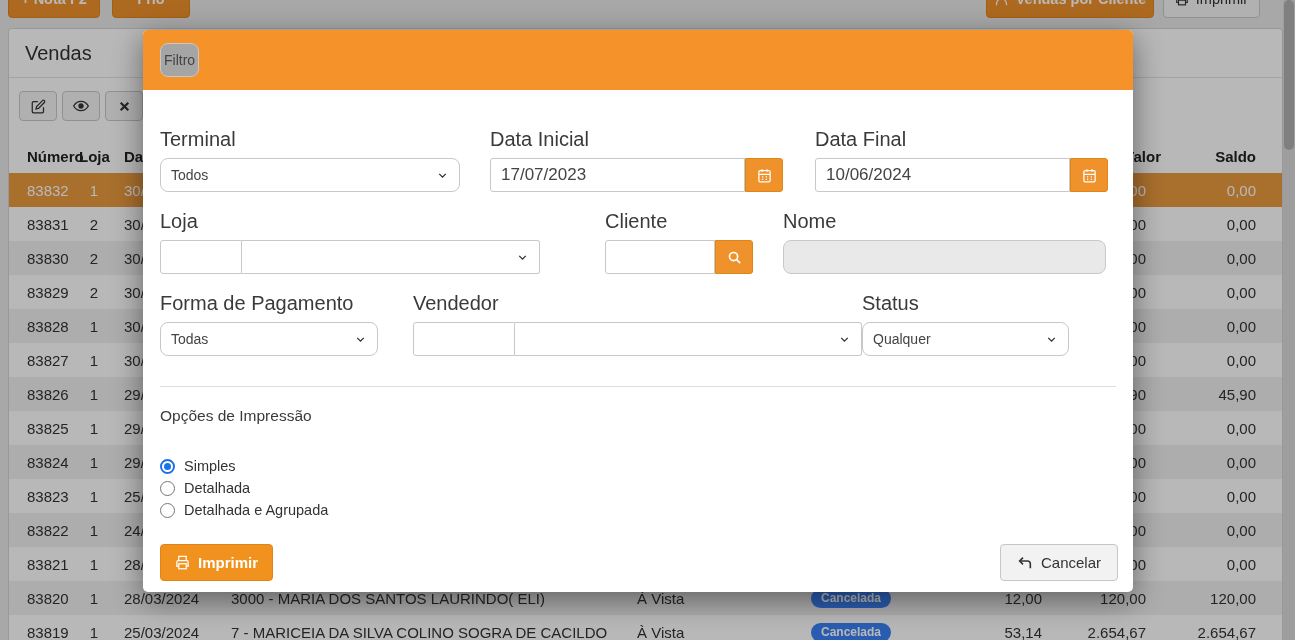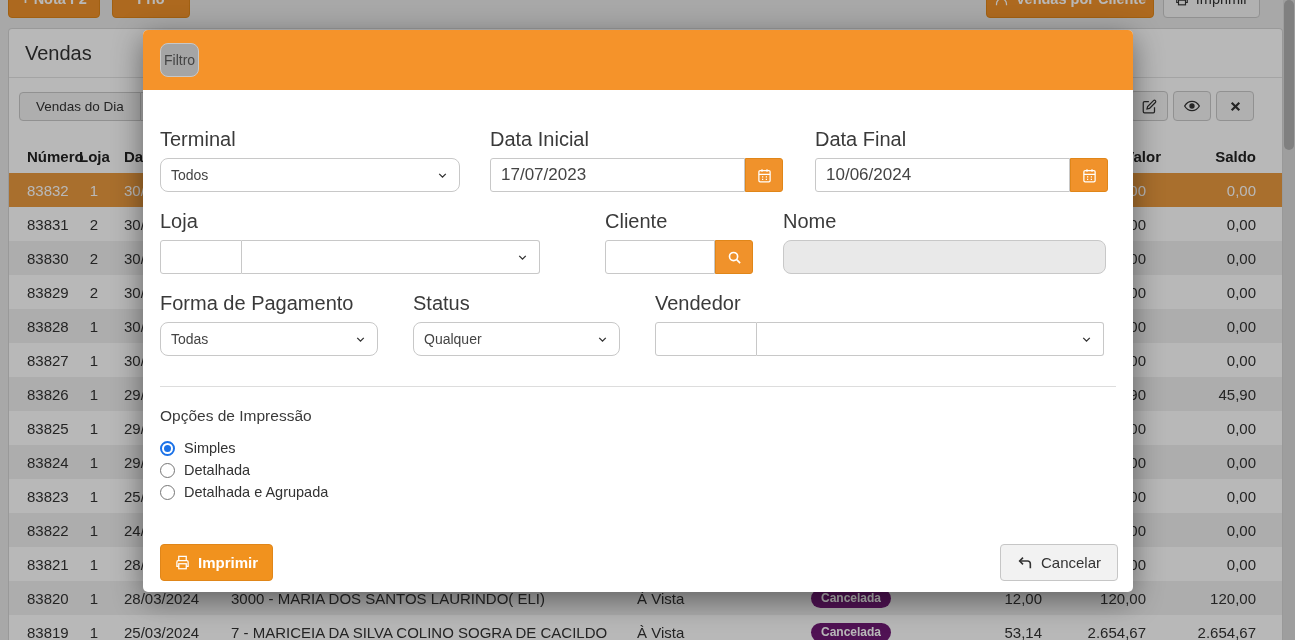--- a/index.html
+++ b/index.html
@@ -35,21 +35,21 @@
   .c-num   { padding-left:18px; }
   .c-loja  { text-align:center; }
   .c-data  { padding-left:15px; }
   .c-cli   { padding-left:10px; overflow:hidden; }
   .c-pag   { padding-left:6px; }
   .c-status{ text-align:center; }
   .c-qtd, .c-valor, .c-saldo { text-align:right; }
   .thead .c-valor { transform:translateX(15px); }
   .trow.dark { background:#f0f0f0; }
   .trow.selected { background:#eb9a3f; color:#fff; }
-  .badge { display:inline-block; background:#701a75; color:#fff; font-size:12px; font-weight:bold;
+  .badge { display:inline-block; background:#3b82f6; color:#fff; font-size:12px; font-weight:bold;
            padding:2.5px 10px; border-radius:10px; line-height:1.2; }
 
   .scrollbar { position:absolute; right:0; top:0; bottom:0; width:12px; background:#dcdcdc; }
   .scroll-thumb { position:absolute; top:0; left:1px; width:10px; height:150px; background:#b2b2b2; border-radius:5px; }
 
   
   .overlay { position:absolute; inset:0; background:rgba(0,0,0,0.28); z-index:5; }
   .modal { position:absolute; left:143px; top:30px; width:990px; height:562px; background:#fff; z-index:10;
            border-radius:5px; box-shadow:0 8px 30px rgba(0,0,0,0.45); overflow:hidden; }
   .modal-header { height:60px; background:#f5932a; display:flex; align-items:center; padding-left:17px; }
@@ -69,21 +69,21 @@
   .sel { position:relative; justify-content:space-between; cursor:pointer; }
   .sel .chev { margin-left:8px; display:flex; }
   .dis { background:#e9e9e9; }
   .grp-left { border-radius:3px 0 0 3px; }
   .grp-right{ border-radius:0 3px 3px 0; border-left:none; }
   .sq-btn { width:38px; height:34px; background:#f0922b; border:1px solid #e08619; border-radius:0 3px 3px 0;
             display:flex; align-items:center; justify-content:center; color:#fff; cursor:pointer; flex:none; }
 
   .hr { border:none; border-top:1px solid #ddd; margin-top:30px; }
   .sec-title { font-size:15.5px; color:#3a3a3a; margin-top:20px; }
-  .radios { margin-top:12px;text-align:right; }
+  .radios { margin-top:30px;text-align:right; }
   .radio-line { display:flex; align-items:center; gap:9px; height:22px; font-size:14.5px; color:#333; cursor:pointer; }
   .rdot { width:15px; height:15px; border-radius:50%; border:1.5px solid #767676; position:relative; flex:none; background:#fff; }
   .radio-line.checked .rdot { border:2px solid #1b72e8; }
   .radio-line.checked .rdot::after { content:""; position:absolute; left:50%; top:50%; width:7px; height:7px;
             margin:-3.5px 0 0 -3.5px; border-radius:50%; background:#1b72e8; }
 
   .modal-footer { position:absolute; left:17px; right:15px; bottom:11px; display:flex; justify-content:space-between; }
   .m-btn { height:37px; border-radius:4px; font-size:15px; display:flex; align-items:center; gap:8px;
            padding:0 14px; cursor:pointer; border:1px solid transparent; font-family:"Liberation Sans", sans-serif; }
   .m-orange { background:#f1921e; border-color:#e08619; color:#fff; font-weight:bold; }
@@ -120,24 +120,20 @@
           <rect x="6" y="14" width="12" height="8"></rect>
         </svg>
     </span>
     <span>Imprimir</span>
   </button>
 
   <div class="card">
     <div class="card-title">Vendas</div>
 
     <div class="tabs-row">
-      <div class="tab-group">
-        <div class="tab-btn">Vendas do Dia</div>
-        <div class="tab-btn">Em Aberto</div>
-      </div>
       <div class="action-group">
         <button class="act-btn">
           <span>
             <svg width="15" height="15" viewBox="0 0 24 24" fill="none" stroke="#333" stroke-width="2">
                 <path d="M11 4H4a2 2 0 0 0-2 2v14a2 2 0 0 0 2 2h14a2 2 0 0 0 2-2v-7"></path>
                 <path d="M18.4 2.6a2.1 2.1 0 0 1 3 3L12 15l-4 1 1-4z"></path>
               </svg>
           </span>
         </button>
         <button class="act-btn">
@@ -450,45 +446,45 @@
         <label>Forma de Pagamento</label>
         <div class="sel">
           <span>Todas</span>
           <span class="chev">
             <svg width="13" height="13" viewBox="0 0 24 24" fill="none" stroke="#333" stroke-width="2.5">
                 <path d="M6 9l6 6 6-6"></path>
               </svg>
           </span>
         </div>
       </div>
+      <div class="fg" style="width:449px;">
+        <label>Vendedor</label>
+        <div class="ctl-line">
+          <div class="inp grp-left" style="width:102px;">
+            <input value="" style="">
+          </div>
+          <div class="sel grp-right" style="flex:1;">
+            <span></span>
+            <span class="chev">
+              <svg width="13" height="13" viewBox="0 0 24 24" fill="none" stroke="#333" stroke-width="2.5">
+                  <path d="M6 9l6 6 6-6"></path>
+                </svg>
+            </span>
+          </div>
+        </div>
+      </div>
       <div class="fg" style="width:207px;margin-right:35px;">
         <label>Status</label>
         <div class="sel">
           <span>Qualquer</span>
           <span class="chev">
             <svg width="13" height="13" viewBox="0 0 24 24" fill="none" stroke="#333" stroke-width="2.5">
                 <path d="M6 9l6 6 6-6"></path>
               </svg>
           </span>
-        </div>
-      </div>
-      <div class="fg" style="width:449px;">
-        <label>Vendedor</label>
-        <div class="ctl-line">
-          <div class="inp grp-left" style="width:102px;">
-            <input value="" style="">
-          </div>
-          <div class="sel grp-right" style="flex:1;">
-            <span></span>
-            <span class="chev">
-              <svg width="13" height="13" viewBox="0 0 24 24" fill="none" stroke="#333" stroke-width="2.5">
-                  <path d="M6 9l6 6 6-6"></path>
-                </svg>
-            </span>
-          </div>
         </div>
       </div>
     </div>
 
     <hr class="hr">
 
     <div class="sec-title">Opções de Impressão</div>
     <div class="radios">
       <label class="radio-line checked">
         <span class="rdot"></span>

